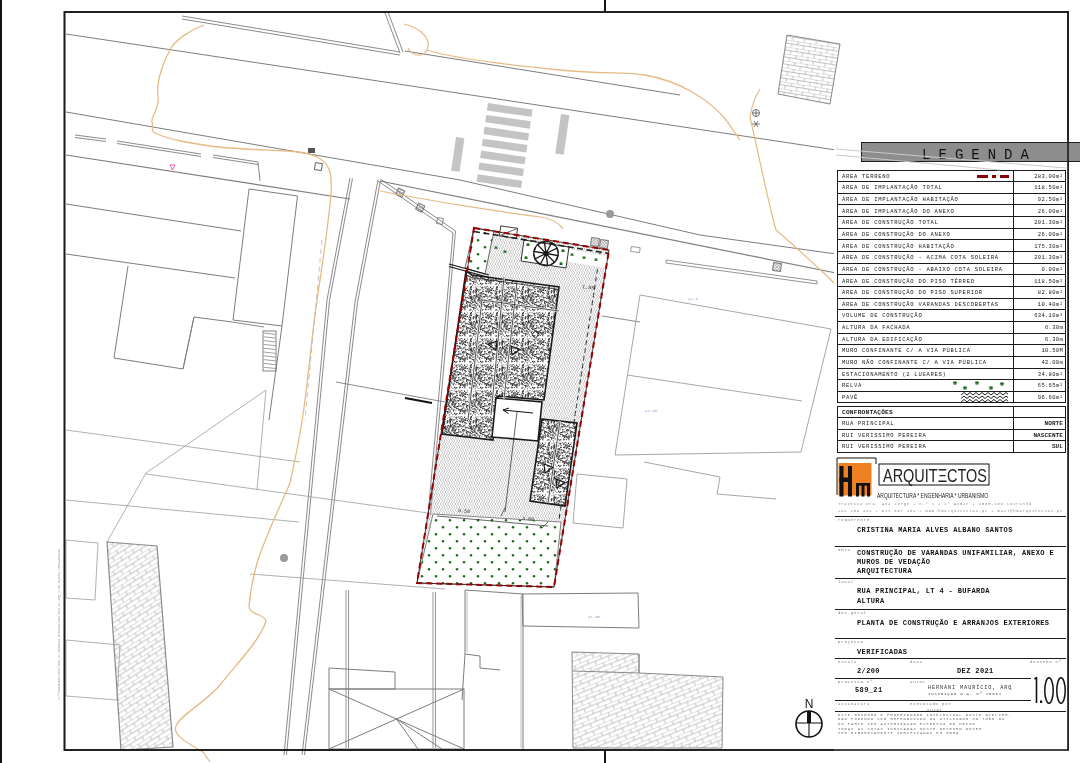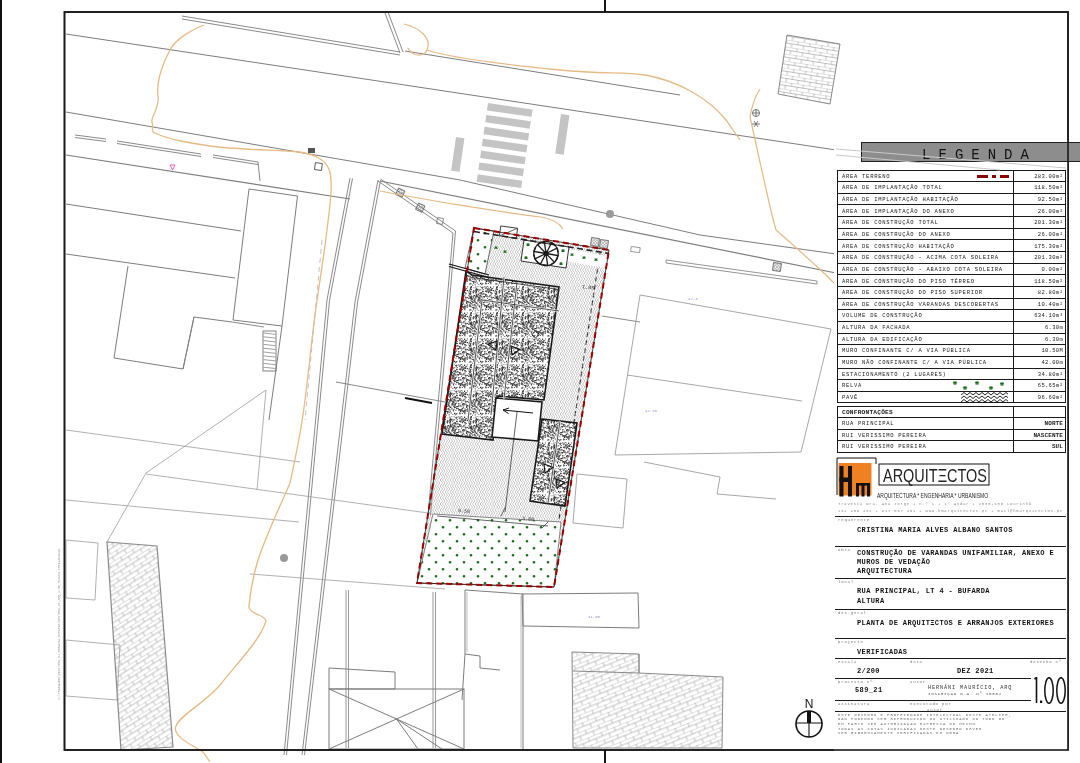--- a/index.html
+++ b/index.html
@@ -824,21 +824,21 @@
   <div class="tb bold" style="left:23px; top:113.5px;">ARQUITECTURA</div>
   <div class="rule" style="left:1px; top:124.5px; width:231px;"></div>
 
   <div class="tb lab" style="left:4px; top:126.5px;">local</div>
 
   <div class="tb bold" style="left:23px; top:134px;">RUA PRINCIPAL, LT 4 - BUFARDA</div>
   <div class="tb bold" style="left:23px; top:143.5px;">ALTURA</div>
   <div class="rule" style="left:1px; top:155.5px; width:231px;"></div>
   <div class="tb lab" style="left:4px; top:157.5px;">des.geral</div>
 
-  <div class="tb bold" style="left:23px; top:165.5px;">PLANTA DE ARQUITΞCTOS E ARRANJOS EXTERIORES</div>
+  <div class="tb bold" style="left:23px; top:165.5px;">PLANTA DE CONSTRUÇÃO E ARRANJOS EXTERIORES</div>
   <div class="rule" style="left:1px; top:185px; width:231px;"></div>
   <div class="tb lab" style="left:4px; top:187px;">projecto</div>
 
   <div class="tb bold" style="left:23px; top:194.5px;">VERIFICADAS</div>
   <div class="rule" style="left:1px; top:205px; width:231px;"></div>
   <div class="tb lab" style="left:4px; top:207px;">escala</div>
   <div class="tb lab" style="left:76px; top:207px;">data</div>
   <div class="tb lab" style="left:196px; top:207px;">desenho nº</div>
 
   <div class="tb bold" style="left:23px; top:214px;">2/200</div>

